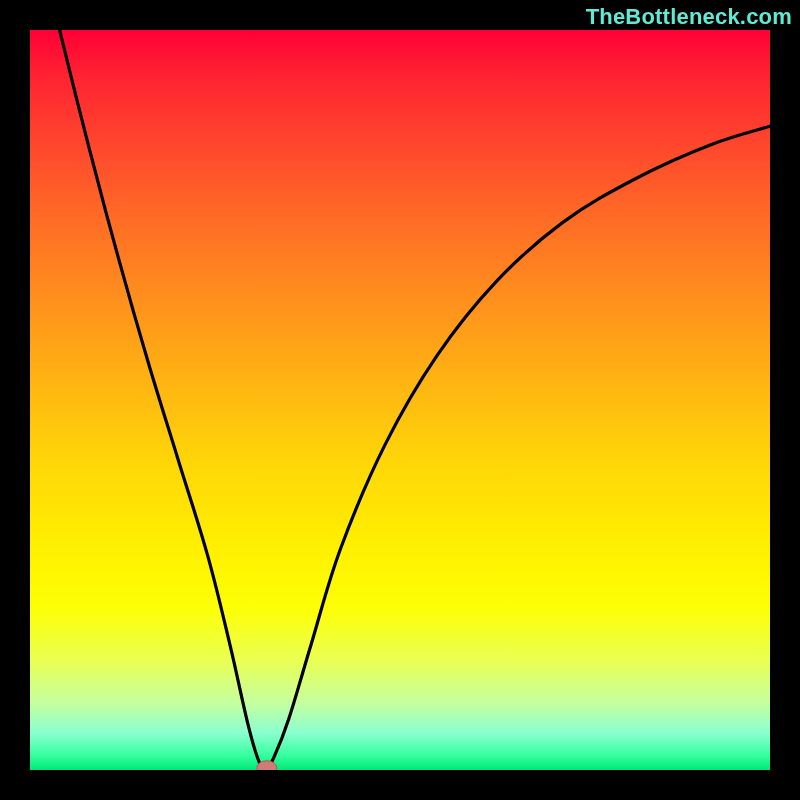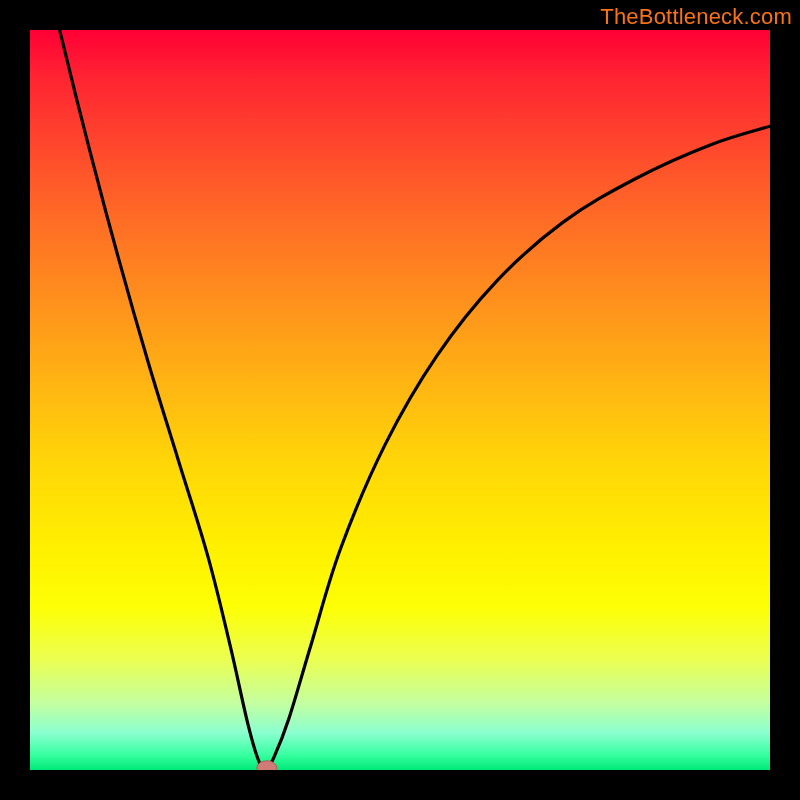--- a/index.html
+++ b/index.html
@@ -51,24 +51,24 @@
   .curve-svg {
     position: absolute;
     inset: 0;
     width: 100%;
     height: 100%;
   }
   .watermark {
     position: absolute;
     top: 4px;
     right: 8px;
-    color: #f97316;
+    color: #5eead4;
     font-size: 22px;
     letter-spacing: 0.2px;
-    font-weight: 400;
+    font-weight: 700;
     user-select: none;
   }
 </style>
 </head>
 <body>
 
 <div class="frame">
 
   <div class="plot-area">
     <div class="gradient-bg"></div>

